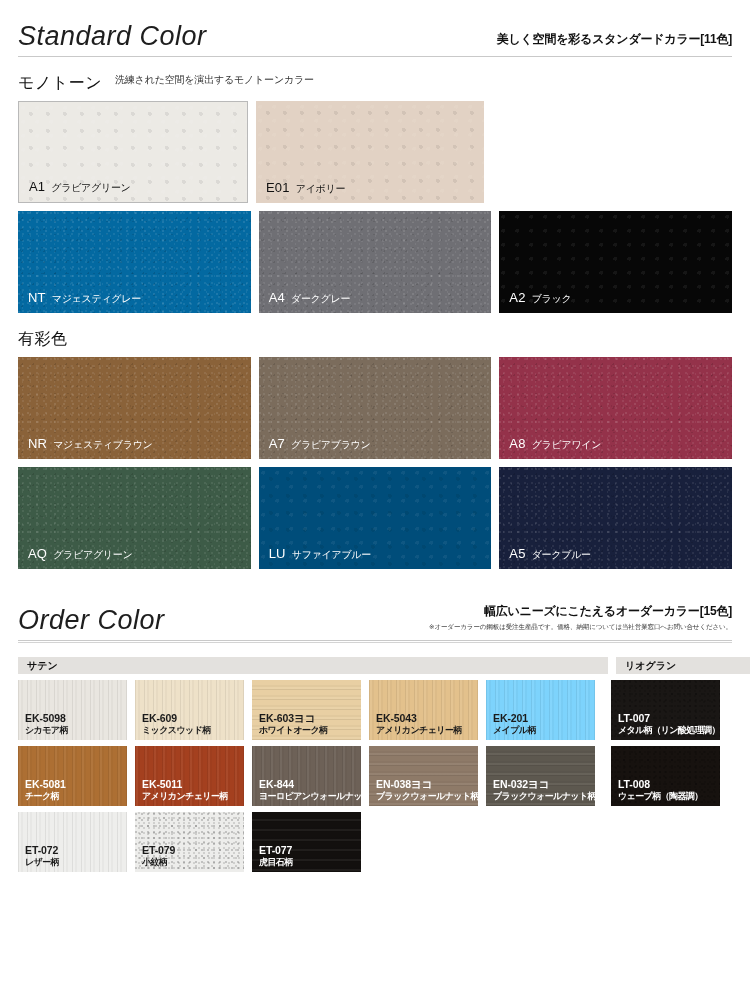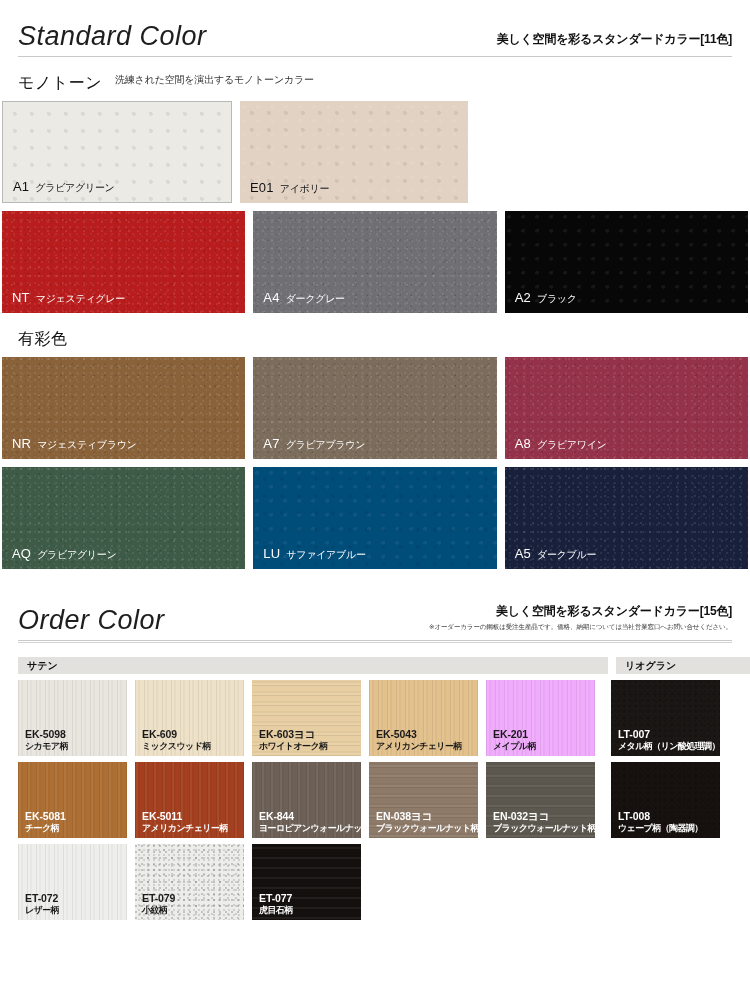--- a/index.html
+++ b/index.html
@@ -74,21 +74,21 @@
     font-size: 10px;
     color: #333;
     margin-left: 13px;
     letter-spacing: -0.2px;
   }
 
   
   .sw-row {
     display: flex;
     gap: 8px;
-    padding: 0 2px;
+    padding: 0 18px;
     margin-bottom: 8px;
   }
   .sw {
     position: relative;
     flex: 1 1 0;
     height: 102px;
     overflow: hidden;
   }
   .sw-2 { max-width: 228px; }
   .sw-label {
@@ -149,21 +149,21 @@
     color: #111;
     letter-spacing: 0px;
   }
   .cat-wide { flex: 0 0 581px; }
   .cat-narrow { flex: 0 0 125px; }
 
   .ord-row { display: flex; gap: 8px; margin-bottom: 6px; }
   .ord-cell {
     position: relative;
     width: 109px;
-    height: 76px;
+    height: 60px;
     overflow: hidden;
     flex: 0 0 109px;
   }
   .ord-cell.gap-left { margin-left: 8px; }
   .ord-label {
     position: absolute;
     left: 7px;
     bottom: 5px;
     line-height: 1.18;
     white-space: nowrap;
@@ -229,21 +229,21 @@
       <div class="tex tex-soft"></div>
       <div class="sw-label">
         <span class="sw-code">E01</span>
         <span class="sw-name">アイボリー</span>
       </div>
     </div>
     <div style="flex:1 1 0;"></div>
   </div>
 
   <div class="sw-row">
-    <div class="sw on-dark" style="background-color: #b91c1c; text-decoration: underline;">
+    <div class="sw on-dark" style="background-color: #0369a1; text-decoration: underline;">
       <div class="tex tex-grain"></div>
       <div class="sw-label">
         <span class="sw-code">NT</span>
         <span class="sw-name">マジェスティグレー</span>
       </div>
     </div>
     <div class="sw on-dark" style="background-color: rgb(111, 111, 116);">
       <div class="tex tex-grain"></div>
       <div class="sw-label">
         <span class="sw-code">A4</span>
@@ -307,21 +307,21 @@
       <div class="sw-label">
         <span class="sw-code">A5</span>
         <span class="sw-name">ダークブルー</span>
       </div>
     </div>
   </div>
 
   <div class="sec-head" style="margin-top:34px;">
     <div class="sec-title">Order Color</div>
     <div class="sec-right">
-      <div class="sec-sub">美しく空間を彩るスタンダードカラー[15色]</div>
+      <div class="sec-sub">幅広いニーズにこたえるオーダーカラー[15色]</div>
       <div class="sec-note">※オーダーカラーの鋼板は受注生産品です。価格、納期については当社営業窓口へお問い合せください。</div>
     </div>
   </div>
   <div class="rule"></div>
   <div class="rule-thin"></div>
 
   <div class="order-wrap">
 
     <div class="cat-bar-row">
       <div class="cat-bar cat-wide">サテン</div>
@@ -350,21 +350,21 @@
           <span class="ord-name">ホワイトオーク柄</span>
         </div>
       </div>
       <div class="ord-cell on-light" style="background-color: rgb(227, 193, 140);">
         <div class="wood-v"></div>
         <div class="ord-label">
           <span class="ord-code">EK-5043</span>
           <span class="ord-name">アメリカンチェリー柄</span>
         </div>
       </div>
-      <div class="ord-cell on-light" style="background-color: #f0abfc;">
+      <div class="ord-cell on-light" style="background-color: #7dd3fc;">
         <div class="wood-v"></div>
         <div class="ord-label">
           <span class="ord-code">EK-201</span>
           <span class="ord-name">メイプル柄</span>
         </div>
       </div>
       <div class="ord-cell on-dark gap-left" style="background-color: rgb(26, 23, 21);">
         <div class="speck"></div>
         <div class="ord-label">
           <span class="ord-code">LT-007</span>

